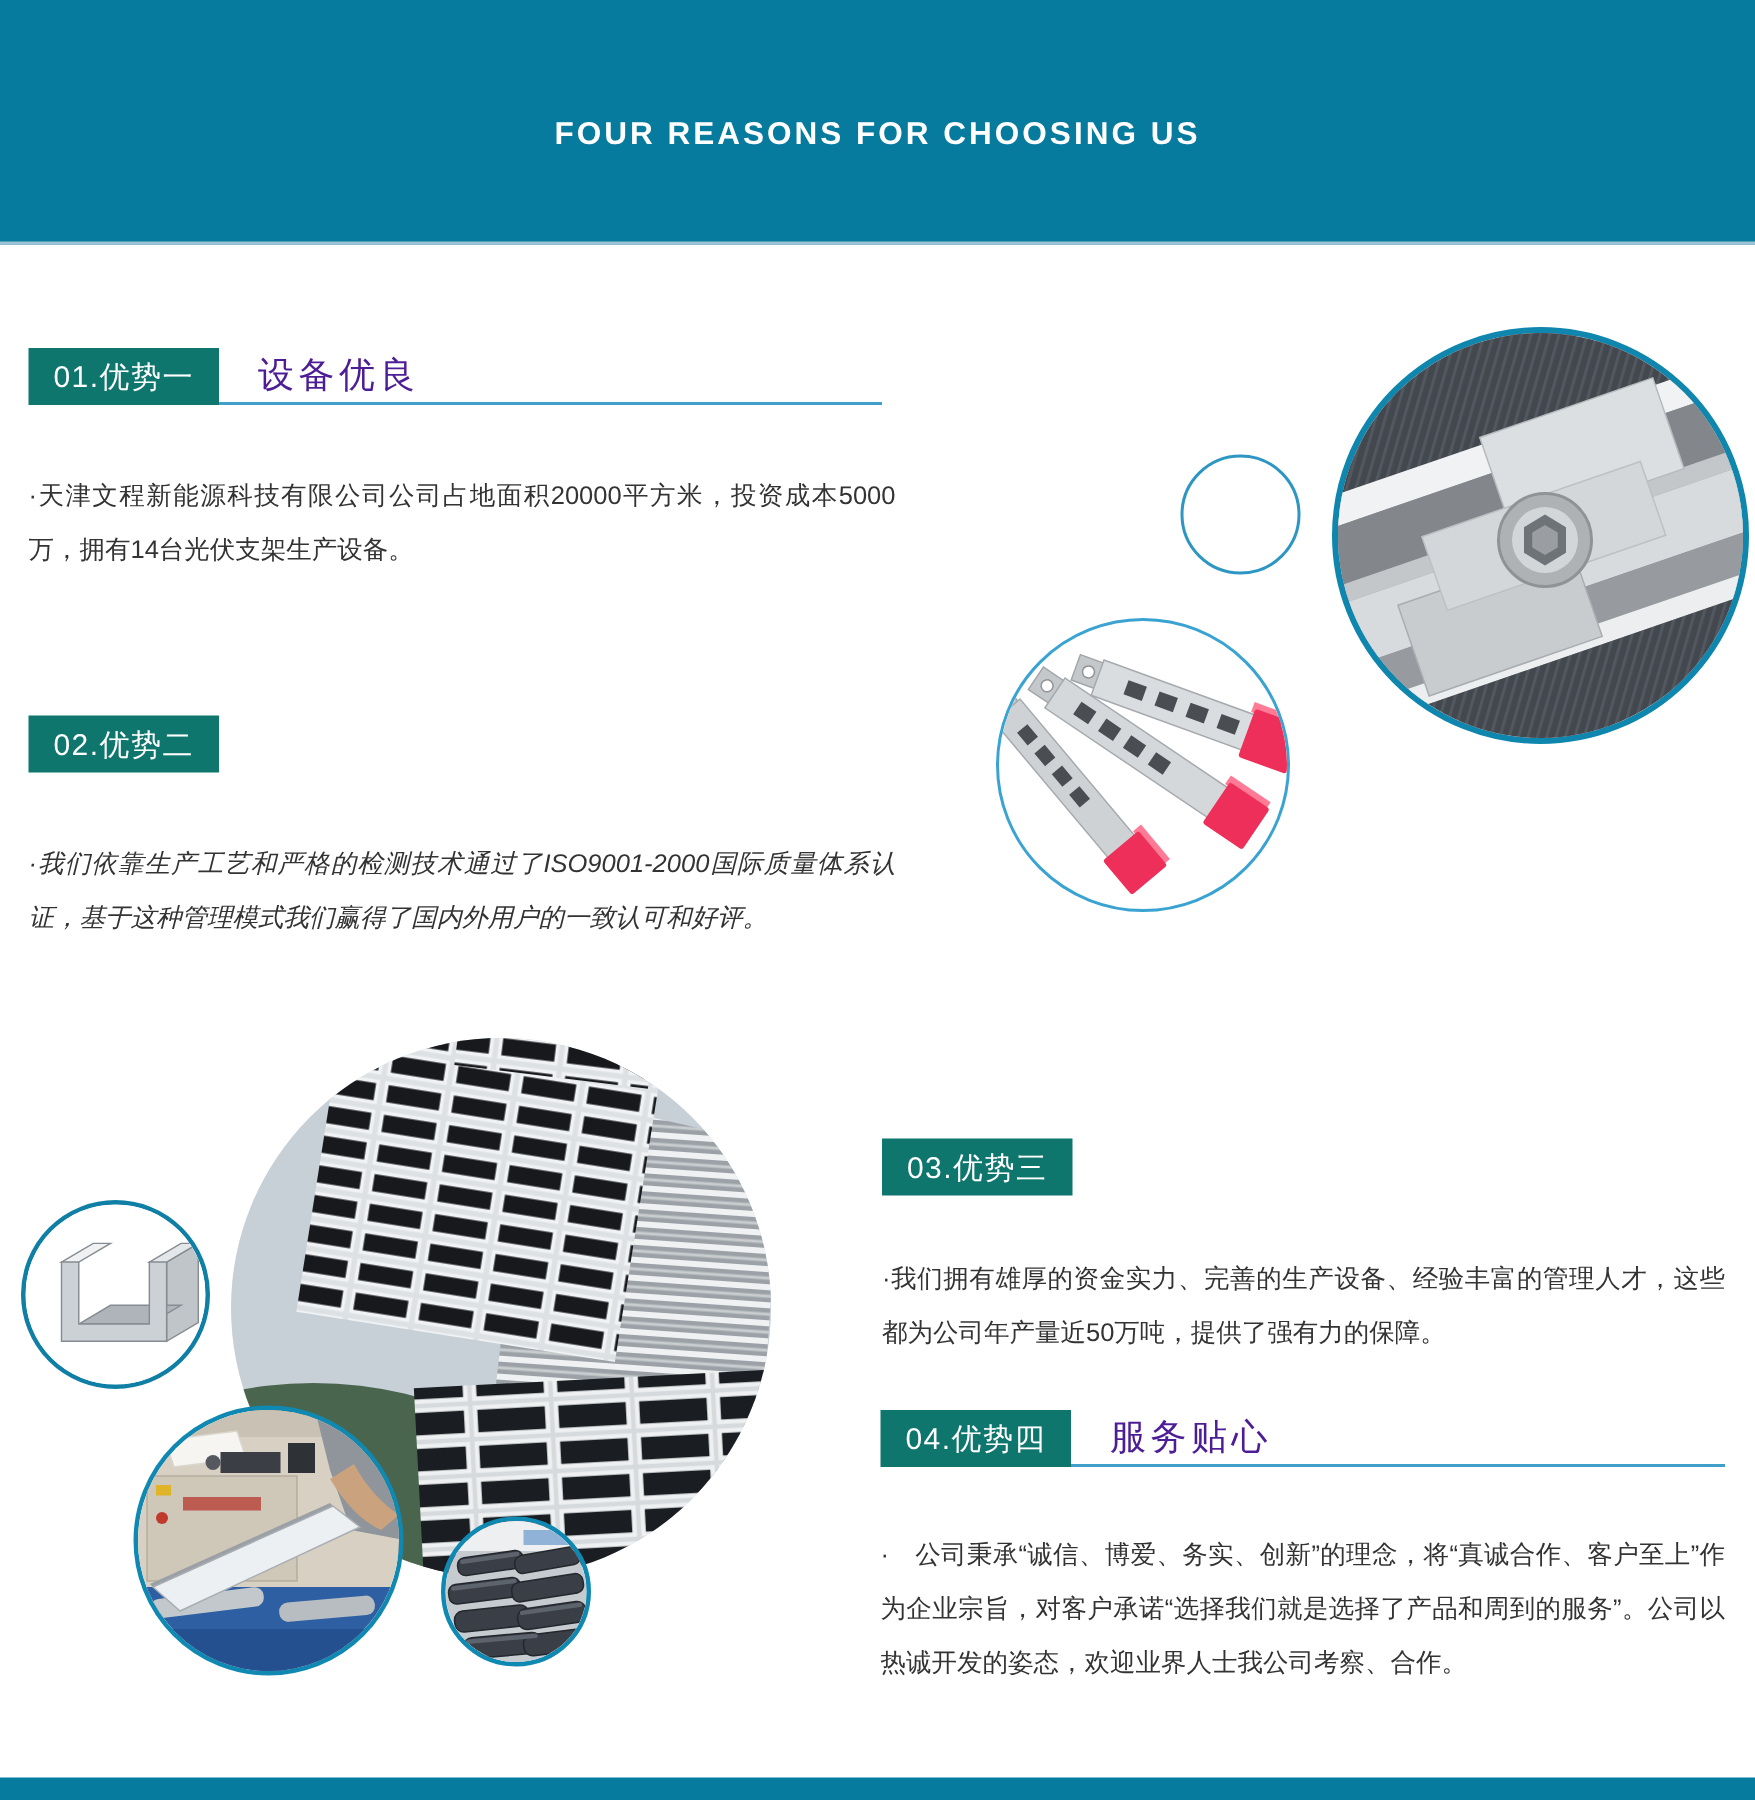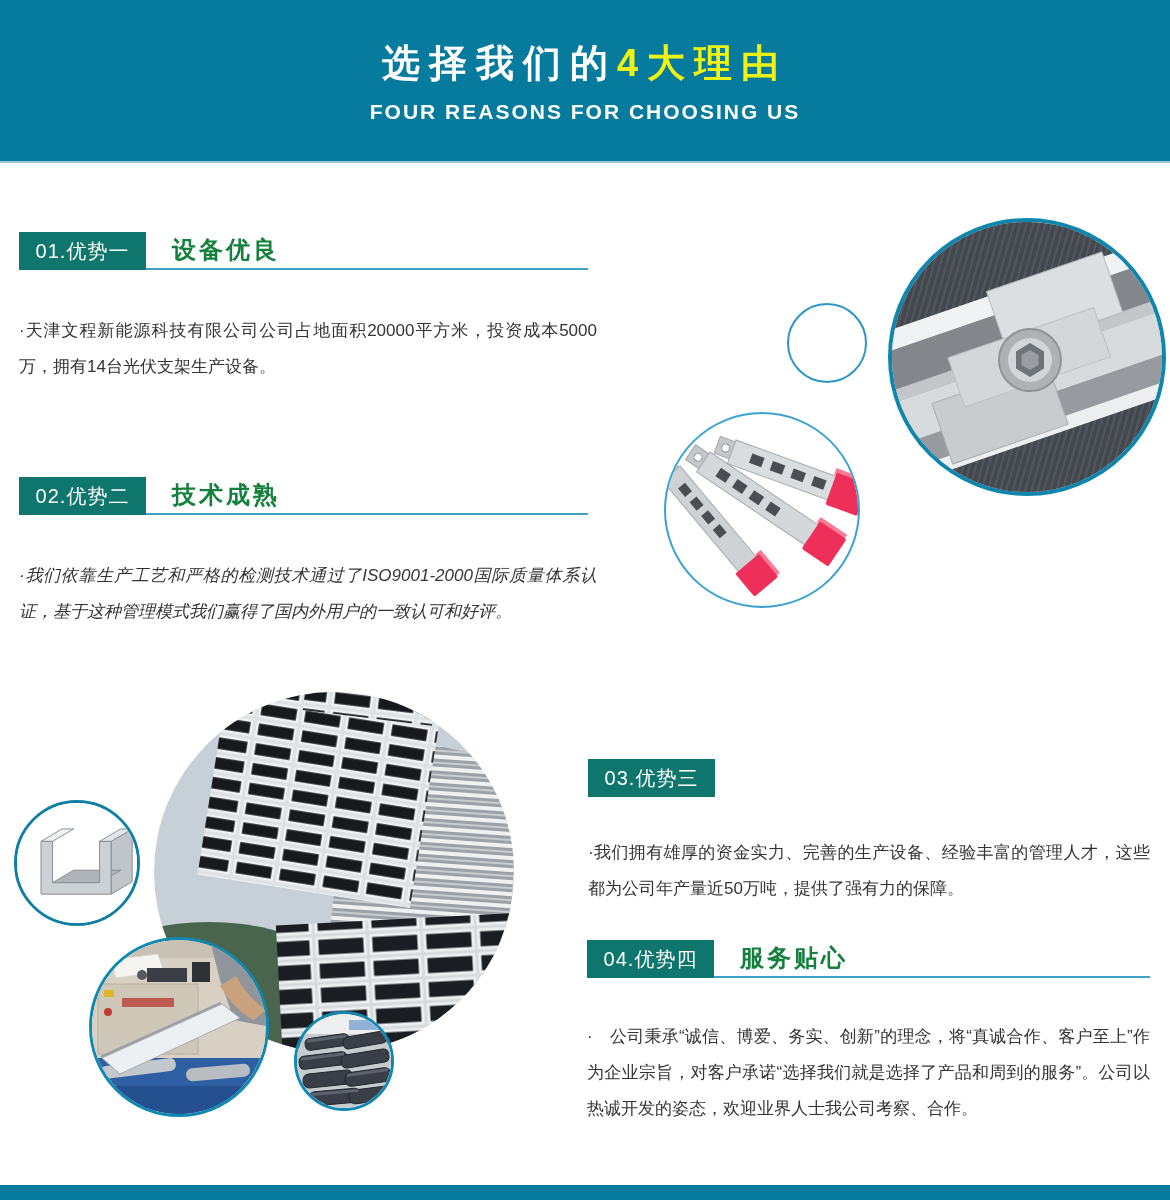--- a/index.html
+++ b/index.html
@@ -24,21 +24,21 @@
   
   .feature{position:absolute;}
   .f-head{display:flex;align-items:stretch;height:38px;}
   .f-badge{
     background:#0f766e;color:#fff;font-size:20px;letter-spacing:1px;
     width:127px;min-width:127px;display:flex;align-items:center;justify-content:center;
   }
   .f-titlewrap{
     flex:1;border-bottom:2px solid #41a0c9;display:flex;align-items:center;padding-left:26px;
   }
-  .f-title{font-size:24px;font-weight:700;color:#15803d;letter-spacing:3px;}
+  .f-title{font-size:24px;font-weight:400;color:#4c1d95;letter-spacing:3px;}
   .f-body{
     position:absolute;left:0;font-size:17px;color:#333333;line-height:36px;text-align:justify;
   }
   #feat1{left:19px;top:232px;width:569px;}
   #feat1 .f-body{top:64px;width:578px;}
   #feat2{left:19px;top:477px;width:569px;}
   #feat2 .f-body{top:64px;width:578px;font-style:italic;}
   #feat3{left:588px;top:759px;width:562px;}
   #feat3 .f-body{top:59px;width:562px;}
   #feat4{left:587px;top:940px;width:563px;}
@@ -53,40 +53,36 @@
   #circle-uchannel{left:14px;top:800px;width:120px;height:120px;border:3px solid #0f7fa6;background:#fff;}
   #circle-factory{left:89px;top:937px;width:174px;height:174px;border:3px solid #1089b2;}
   #circle-bags{left:294px;top:1011px;width:94px;height:94px;border:3px solid #1089b2;}
   
   .bottom-bar{position:absolute;left:0;top:1185px;width:1170px;height:15px;background:#077b9e;}
 </style>
 </head>
 <body>
 
 <header class="hero">
-  <div class="hero-title"><span>选择我们的</span><span class="hl">4大理由</span></div>
   <div class="hero-subtitle">FOUR REASONS FOR CHOOSING US</div>
 </header>
 
 <section class="feature" id="feat1">
   <div class="f-head">
     <div class="f-badge">01.优势一</div>
     <div class="f-titlewrap">
       <span class="f-title">设备优良</span>
     </div>
   </div>
   <p class="f-body">·天津文程新能源科技有限公司公司占地面积20000平方米，投资成本5000万，拥有14台光伏支架生产设备。</p>
 </section>
 
 <section class="feature" id="feat2">
   <div class="f-head">
     <div class="f-badge">02.优势二</div>
-    <div class="f-titlewrap">
-      <span class="f-title">技术成熟</span>
-    </div>
   </div>
   <p class="f-body">·我们依靠生产工艺和严格的检测技术通过了ISO9001-2000国际质量体系认证，基于这种管理模式我们赢得了国内外用户的一致认可和好评。</p>
 </section>
 
 <section class="feature" id="feat3">
   <div class="f-head">
     <div class="f-badge">03.优势三</div>
   </div>
   <p class="f-body">·我们拥有雄厚的资金实力、完善的生产设备、经验丰富的管理人才，这些都为公司年产量近50万吨，提供了强有力的保障。</p>
 </section>

